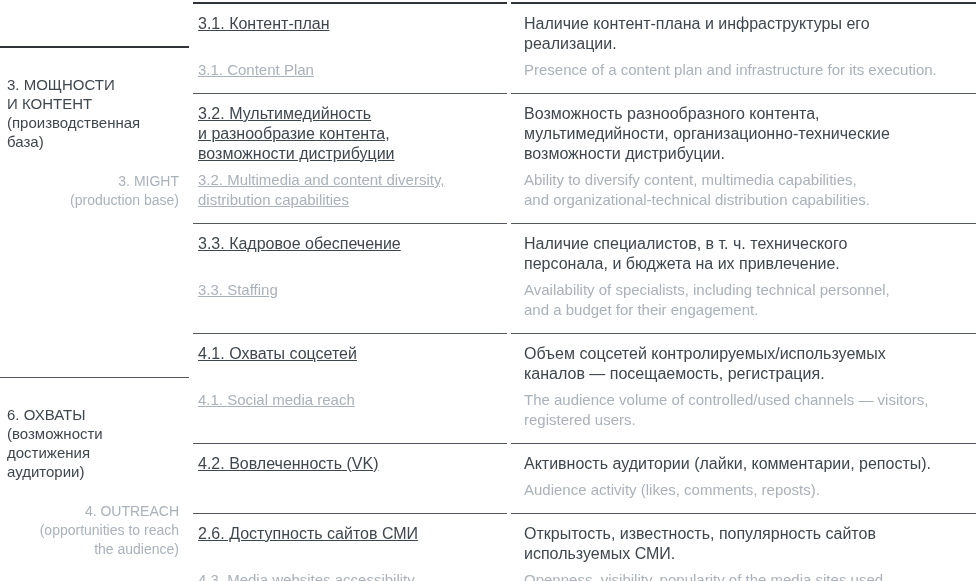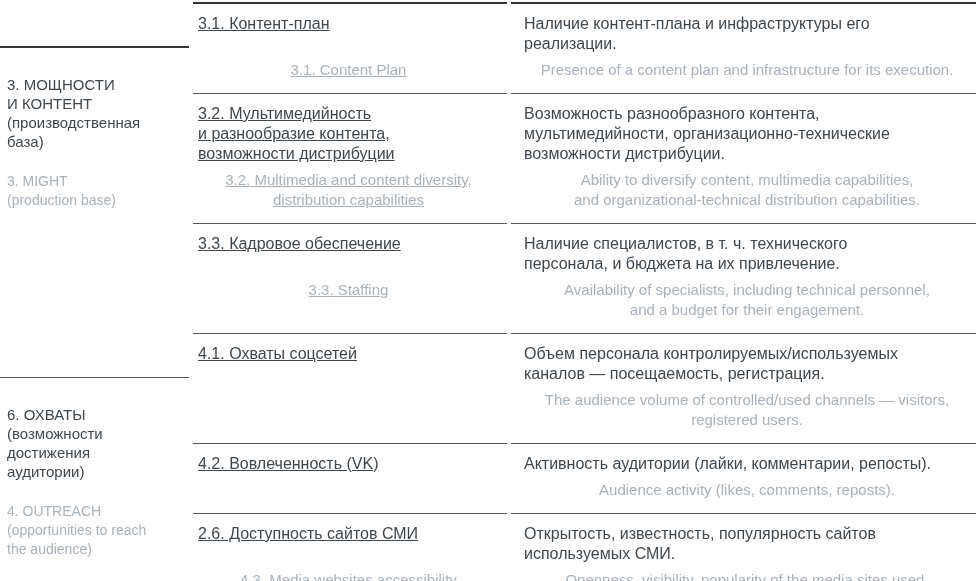--- a/index.html
+++ b/index.html
@@ -42,37 +42,37 @@
     font-size: 15px;
     line-height: 19px;
     white-space: pre-line;
   }
   .cat-en {
     color: #a9b1bb;
     font-size: 14px;
     line-height: 19px;
     margin-top: 3px;
     white-space: pre-line;
+    text-align: right;
   }
   
   .mid { grid-column: 2; padding-left: 5px; padding-right: 8px; text-decoration: underline; }
   .right { grid-column: 3; padding-left: 13px; padding-right: 6px; }
   .ru-row {
     padding-top: 10px;
     color: #3f474e;
     font-size: 16px;
     line-height: 20px;
   }
   .en-row {
     padding-top: 6px;
     padding-bottom: 13px;
     color: #a9b1bb;
     font-size: 15px;
     line-height: 20px;
-    text-align: center;
   }
   
   .sep-thin  { border-top: 1px solid #54585c; }
   .sep-top   { border-top: 2px solid #303438; }
 </style>
 </head>
 <body>
 
 <div class="page">
   <div class="matrix-table">
@@ -117,22 +117,23 @@
         <div class="cat-ru">6. ОХВАТЫ
 (возможности
 достижения
 аудитории)</div>
         <div class="cat-en">4. OUTREACH
 (opportunities to reach
 the audience)</div>
       </div>
 
       <div class="cell mid ru-row sep-thin">4.1. Охваты соцсетей</div>
-      <div class="cell right ru-row sep-thin">Объем персонала контролируемых/используемых
+      <div class="cell right ru-row sep-thin">Объем соцсетей контролируемых/используемых
 каналов — посещаемость, регистрация.</div>
+      <div class="cell mid en-row">4.1. Social media reach</div>
       <div class="cell right en-row">The audience volume of controlled/used channels — visitors,
 registered users.</div>
 
       <div class="cell mid ru-row sep-thin">4.2. Вовлеченность (VK)</div>
       <div class="cell right ru-row sep-thin">Активность аудитории (лайки, комментарии, репосты).</div>
       <div class="cell right en-row">Audience activity (likes, comments, reposts).</div>
 
       <div class="cell mid ru-row sep-thin">2.6. Доступность сайтов СМИ</div>
       <div class="cell right ru-row sep-thin">Открытость, известность, популярность сайтов
 используемых СМИ.</div>

